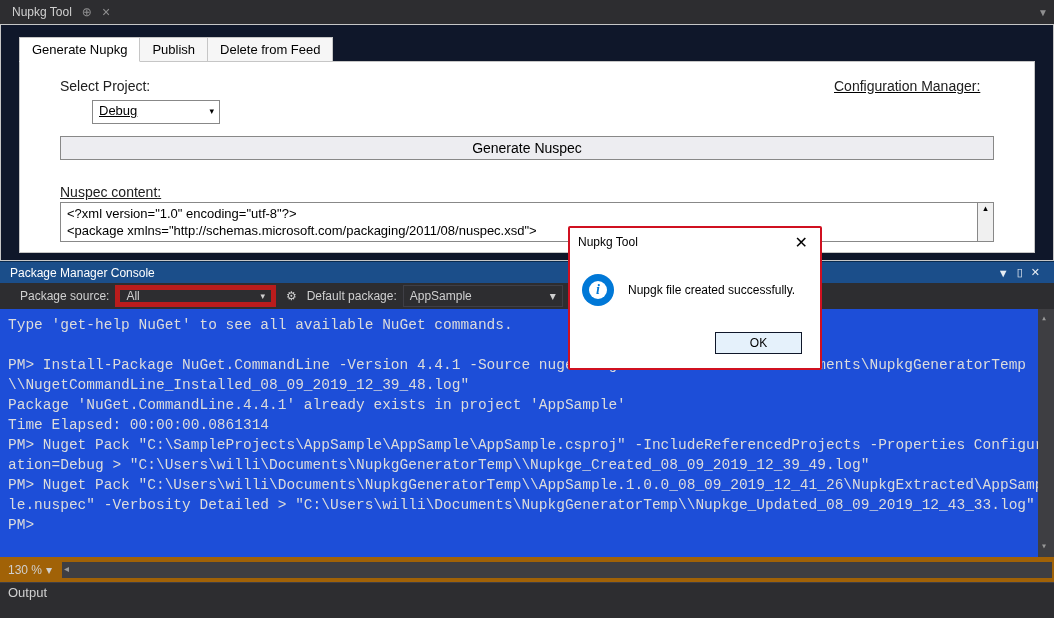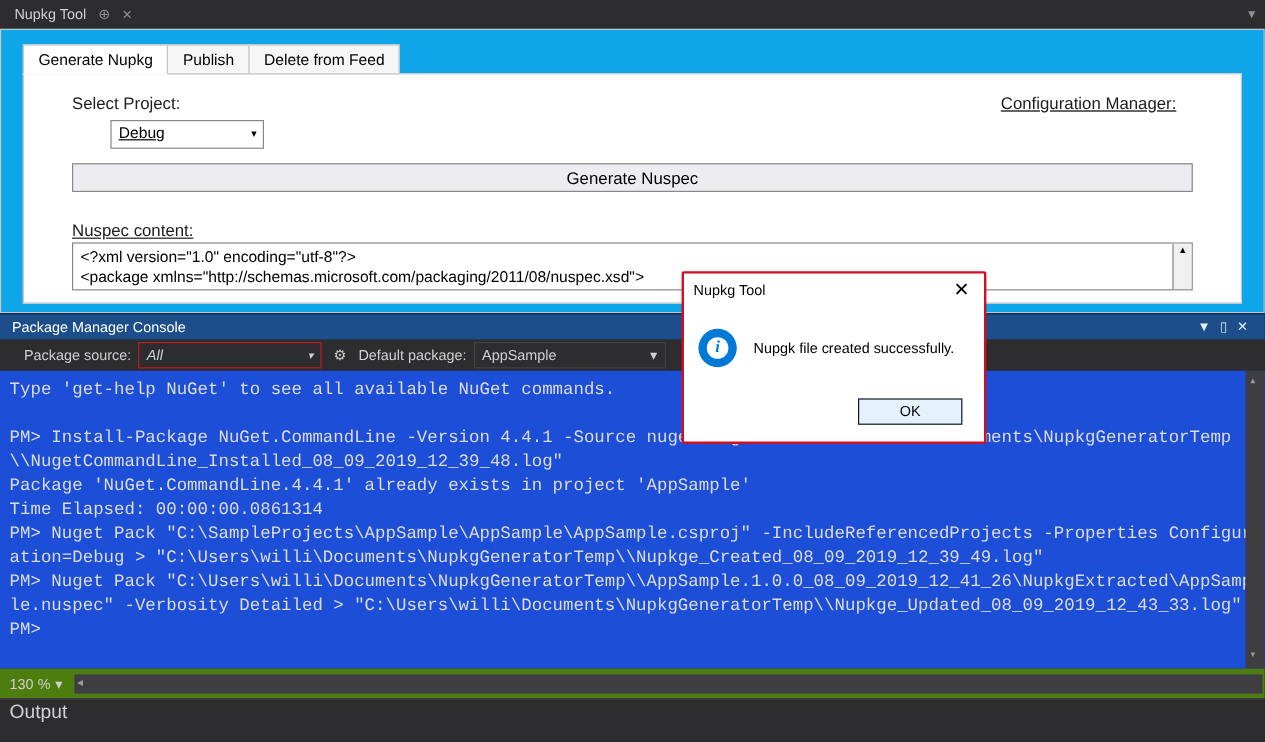--- a/index.html
+++ b/index.html
@@ -5,21 +5,21 @@
   * { box-sizing: border-box; margin: 0; padding: 0; }
   body { font-family: "Segoe UI", Tahoma, sans-serif; font-size: 13px; background: #2d2d30; width: 1054px; height: 618px; overflow: hidden; color: #000; position: relative; }
   
   .titlebar { height: 24px; background: #2d2d30; display: flex; align-items: center; padding: 0 6px; color: #d0d0d0; font-size: 12px; }
   .titlebar-title { padding: 4px 6px; }
   .pin-icon { padding: 0 4px; opacity: 0.6; font-size: 12px; }
   .close-x { padding: 0 6px; opacity: 0.6; font-size: 14px; }
   .spacer { flex: 1; }
   .caret-down { font-size: 10px; opacity: 0.6; }
 
-  .content-area { background: #0ea5e9; border: 1px solid #c6c6c6; margin: 0; padding: 12px 18px 0 18px; height: 237px; }
+  .content-area { background: #0f172a; border: 1px solid #c6c6c6; margin: 0; padding: 12px 18px 0 18px; height: 237px; }
   
   .tab-strip { display: flex; }
   .tab { background: #f6f6f6; border: 1px solid #c6c6c6; padding: 4px 12px; font-size: 13px; margin-right: -1px; user-select: none; }
   .tab.active { background: #fff; border-bottom-color: #fff; position: relative; z-index: 1; }
   
   .tab-panel { border: 1px solid #c6c6c6; background: #fff; margin-top: -1px; padding: 16px 40px 10px 40px; }
   
   .form-row { display: flex; margin-bottom: 4px; gap: 6px; }
   .col1 { flex: 1; }
   .col2 { width: 160px; text-decoration: underline; }
@@ -37,37 +37,37 @@
   .nuspec-label { margin-top: 24px; text-decoration: underline; }
   .nuspec-box { border: 1px solid #888; height: 40px; overflow: hidden; white-space: nowrap; display: flex; }
   .nuspec-text { padding: 2px 6px; font-size: 13px; line-height: 17px; flex: 1; overflow: hidden; }
   .nuspec-scroll-top { width: 16px; background: #f0f0f0; border-left: 1px solid #888; display:flex; align-items:flex-start; justify-content:center; font-size:9px; }
 
   .pm-header { height: 22px; background: #1b4e8a; color: #fff; display: flex; align-items: center; padding: 0 10px; font-size: 12px; border-top:1px solid #0a2b50;}
   .pm-header .spacer { flex:1; }
   .pm-header .icon { padding: 0 4px; font-size: 11px; opacity:.9; }
   
   .pm-toolbar { height: 26px; background: #2d2d30; color: #d0d0d0; display: flex; align-items: center; padding: 0 20px; font-size: 12px; gap: 6px; }
-  .pm-dropdown { display: flex; align-items: center; border:1px solid #b91c1c; height:22px; padding:0 6px;font-style:italic; }
+  .pm-dropdown { display: flex; align-items: center; border:5px solid #b91c1c; height:22px; padding:0 6px; }
   .pm-dropdown .dd-text { min-width: 130px; }
   .pm-dropdown .dd-caret { font-size: 9px; margin-left: 4px; }
   .pm-gear { padding: 0 4px; cursor:pointer; }
   .pm-def-proj { display:flex; align-items:center; border:1px solid #3f3f46; height:22px; padding:0 6px;}
   .pm-def-proj .dd-text { min-width:140px; }
 
   .console { background: #1d4ed8; color: #dcdcdc; font-family: Consolas, "Courier New", monospace; font-size: 14.5px; line-height: 20px; padding: 6px 8px; height: 248px; overflow:hidden; white-space: pre-wrap; word-break: break-all; position:relative;}
   .console-scroll { position:absolute; right:0; top:0; bottom:0; width:16px; background:#3e3e42;}
   .console-scroll::before{content:"▴"; position:absolute; top:0; left:3px; font-size:10px; color:#999;}
   .console-scroll::after{content:"▾"; position:absolute; bottom:0; left:3px; font-size:10px; color:#999;}
 
-  .bottom-bar { height: 25px; background: #4d7c0f; color: #d0d0d0; display: flex; align-items: center; font-size: 12px; }
+  .bottom-bar { height: 25px; background: #a16207; color: #d0d0d0; display: flex; align-items: center; font-size: 12px; }
   .zoom { padding: 0 8px; display:flex; align-items:center; gap:4px; }
   .hscroll { flex:1; height:16px; background:#3e3e42; margin:0 2px; position:relative;}
   .hscroll::before{content:"◂"; position:absolute; left:2px; top:1px; font-size:10px; color:#999;}
-  .output-bar { height: 22px; background: #2d2d30; color: #d0d0d0; padding: 2px 8px; font-size: 16px; border-top:1px solid #3f3f46;}
+  .output-bar { height: 22px; background: #2d2d30; color: #d0d0d0; padding: 2px 8px; font-size: 13px; border-top:1px solid #3f3f46;}
 
   .dialog { position: absolute; left: 568px; top: 226px; width: 254px; background: #fff; border: 2px solid #d01020; border-radius: 2px; box-shadow: 0 0 0 1px #fff inset; z-index: 50; }
   .dlg-title { height: 28px; display:flex; align-items:center; padding: 0 8px; font-size: 12px; }
   .dlg-title .spacer { flex:1; }
   .dlg-close { font-size: 16px; cursor:pointer; padding:0 4px;}
   .dlg-body { padding: 18px 12px; display:flex; align-items:center; gap:14px; font-size:12px;}
   .info-circ { width:32px; height:32px; border-radius:50%; background:#0078d7; display:flex; align-items:center; justify-content:center;}
   .info-i { width:18px; height:18px; border-radius:50%; background:#fff; color:#0078d7; font-weight:bold; font-style:italic; font-family:Georgia,serif; display:flex; align-items:center; justify-content:center; font-size:14px;}
   .dlg-btns { padding: 8px 18px 14px; text-align:right;}
   .dlg-ok { width:87px; height:22px; border:1px solid #0f172a; background:#e5f1fb; font-size:12px; cursor:pointer;}

